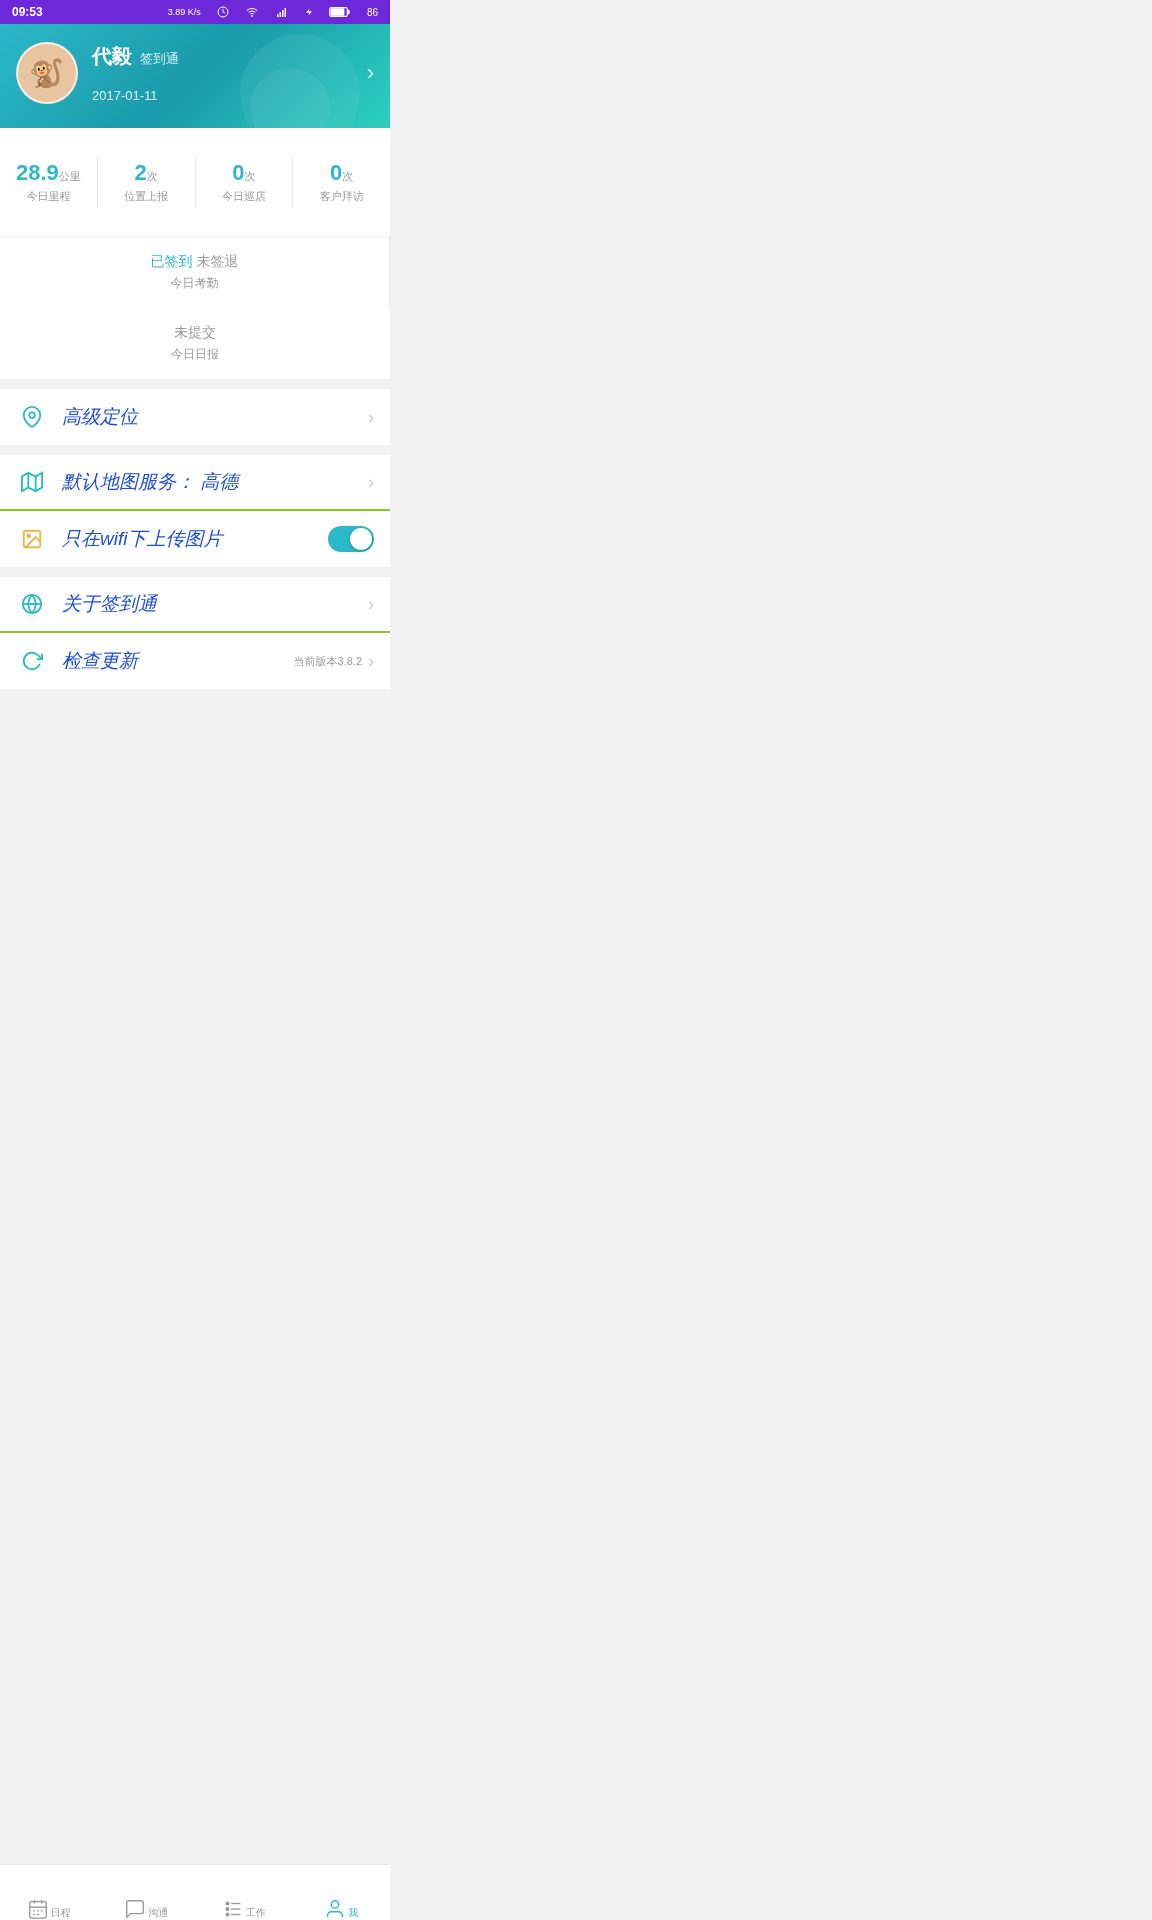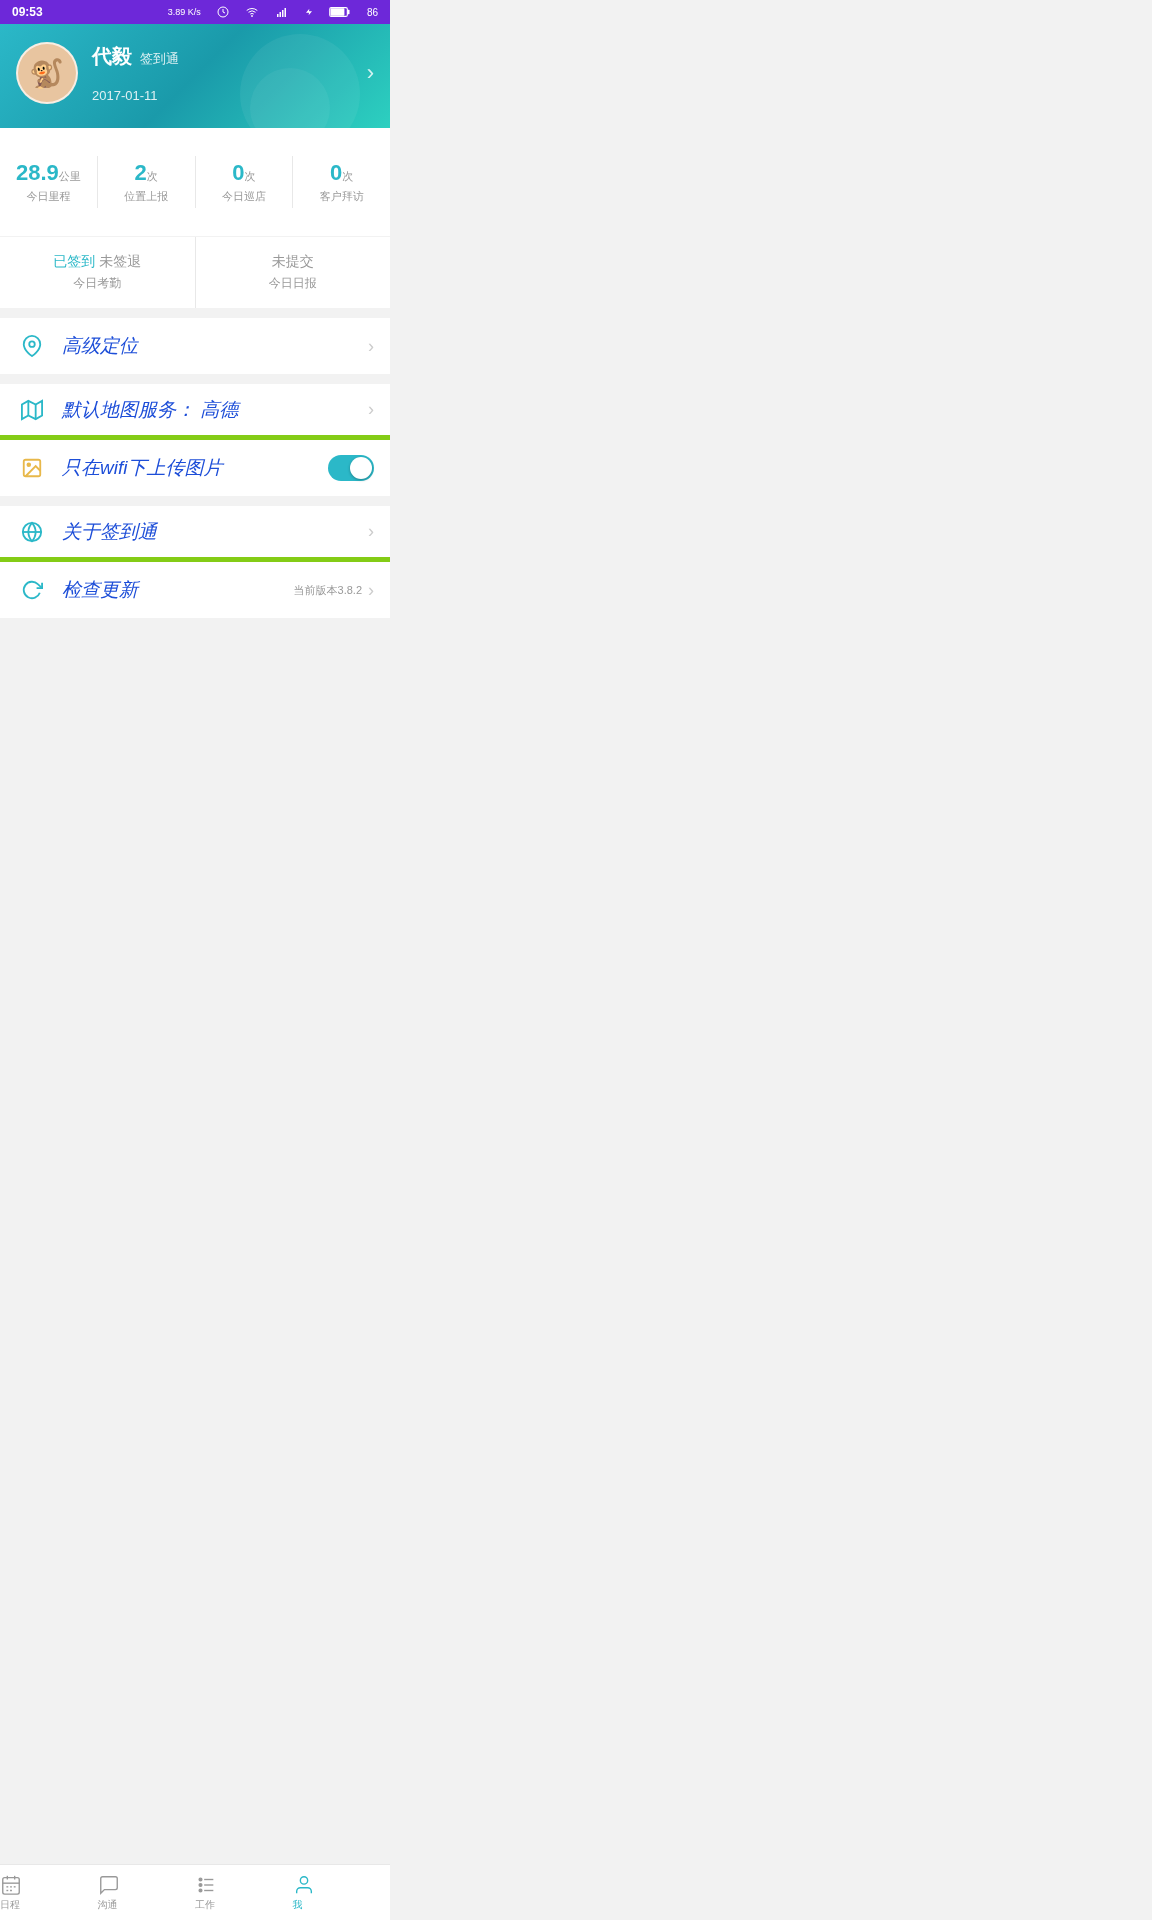--- a/index.html
+++ b/index.html
@@ -173,21 +173,21 @@
 
     
     .menu-section {
       background: #fff;
     }
     .menu-item {
       display: flex;
       align-items: center;
       padding: 0 16px;
       height: 56px;
-      border-bottom: 5px solid #84cc16;
+      border-bottom: 2px solid #84cc16;
       cursor: pointer;
       position: relative;
     }
     .menu-item:last-child {
       border-bottom: none;
     }
     .menu-icon {
       width: 32px;
       height: 32px;
       display: flex;
@@ -246,22 +246,22 @@
       left: 0;
       width: 390px;
       height: 56px;
       background: #fff;
       border-top: 1px solid #e8e8e8;
       display: flex;
     }
     .nav-item {
       flex: 1;
       display: flex;
-      flex-direction: column;
-      align-items: flex-start;
+      flex-direction: row;
+      align-items: flex-end;
       justify-content: center;
       gap: 2px;
       cursor: pointer;
       font-family: Liberation Serif, serif;
     }
     .nav-icon {
       font-size: 20px;
       color: #999;
     }
     .nav-icon.active {
@@ -351,21 +351,21 @@
     <div class="stat-item">
       <div><span class="stat-value">0</span><span class="stat-unit">次</span></div>
       <div class="stat-label">今日巡店</div>
     </div>
     <div class="stat-item">
       <div><span class="stat-value">0</span><span class="stat-unit">次</span></div>
       <div class="stat-label">客户拜访</div>
     </div>
   </div>
 
-  <div class="attendance-section" style="margin-top:1px;">
+  <div class="attendance-section" style="margin-top:1px;flex-direction:column;">
     <div class="attendance-item">
       <div class="attendance-status-row">
         <span class="status-green">已签到</span>
         <span class="status-gray">未签退</span>
       </div>
       <div class="attendance-label">今日考勤</div>
     </div>
     <div class="attendance-item">
       <div class="attendance-status-row">
         <span class="status-gray">未提交</span>

